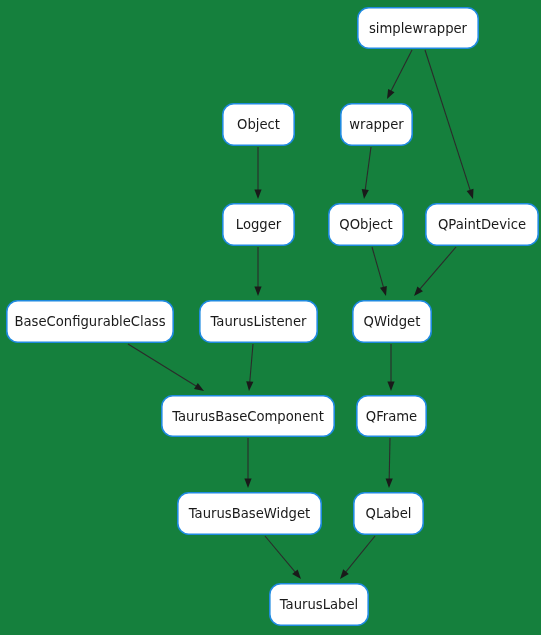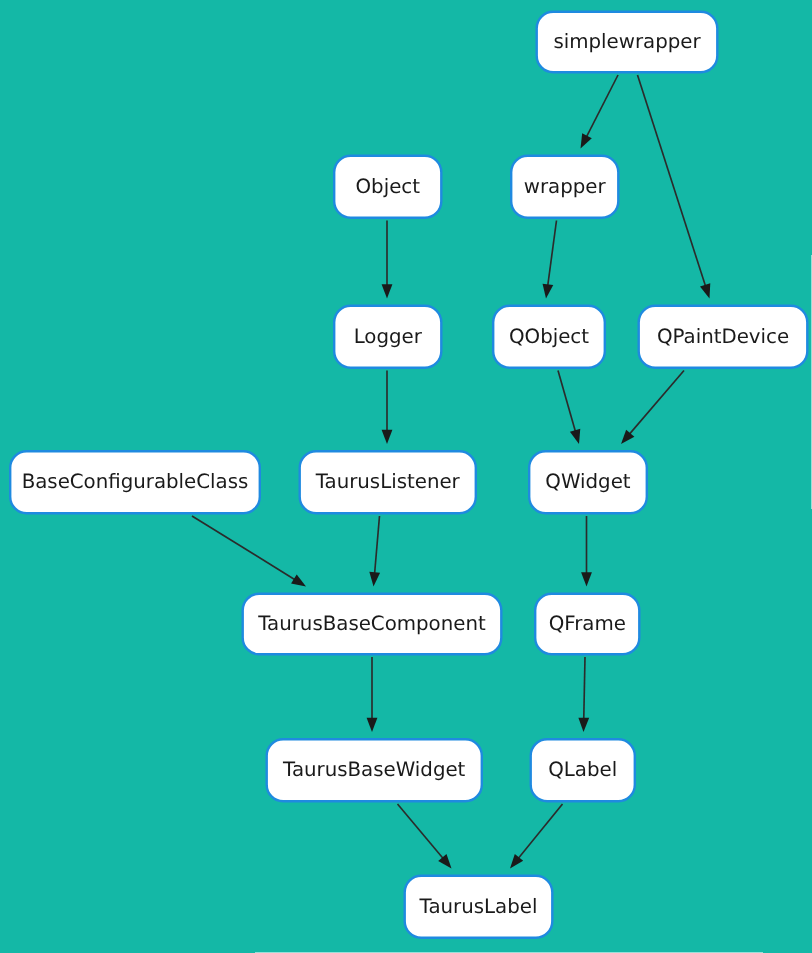--- a/index.html
+++ b/index.html
@@ -11,21 +11,21 @@
   body {
     width: 541px;
     height: 635px;
     font-family: "DejaVu Sans", sans-serif;
     overflow: hidden;
   }
   #diagram-root {
     position: relative;
     width: 541px;
     height: 635px;
-    background: #14b8a6;
+    background: #15803d;
   }
   svg.graph {
     display: block;
     width: 541px;
     height: 635px;
   }
   .node-box {
     fill: #ffffff;
     stroke: #1f8ae0;
     stroke-width: 1.6;

